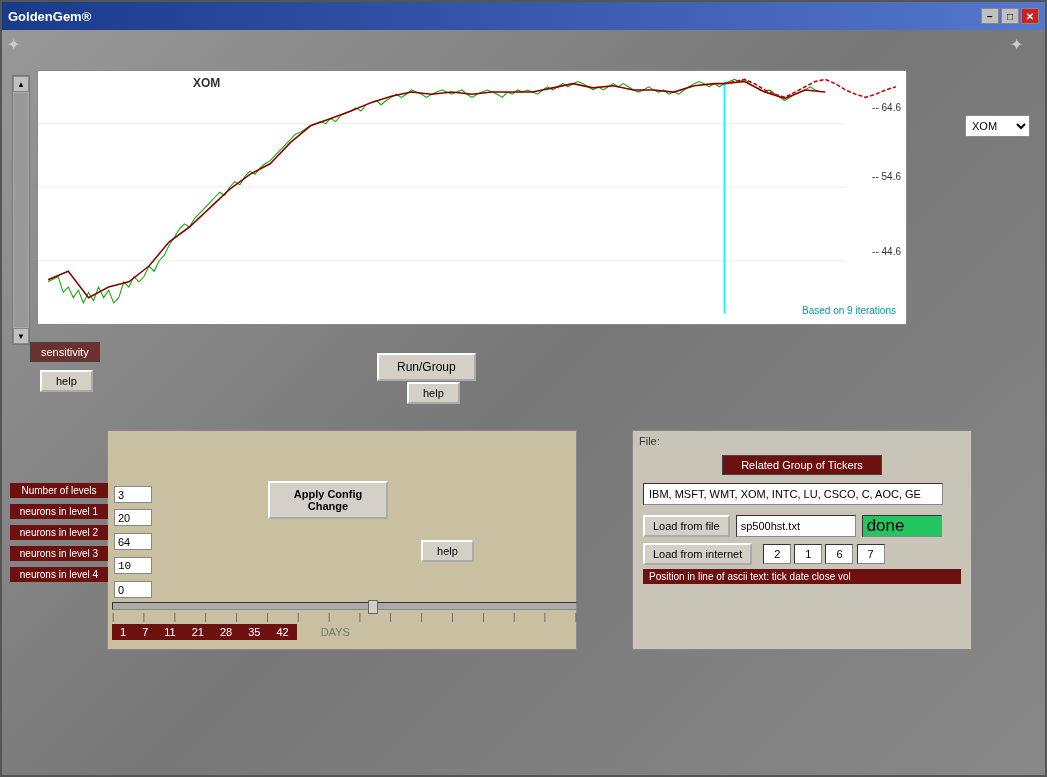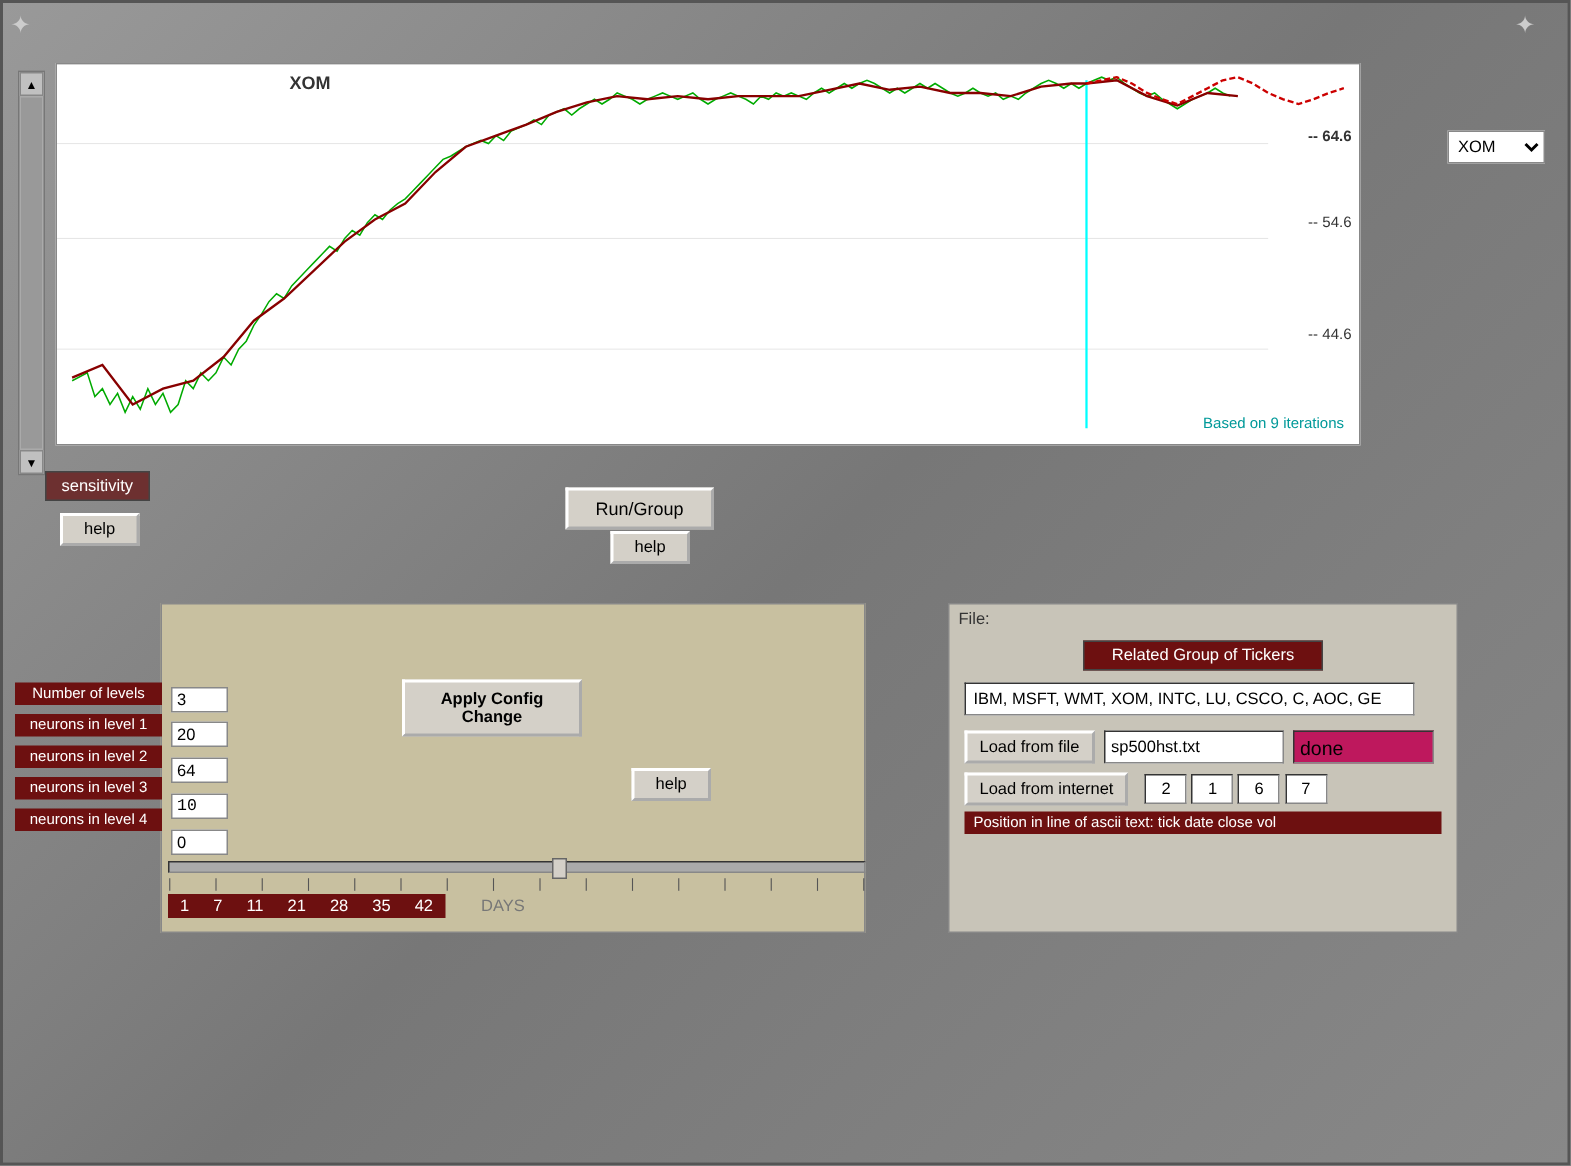--- a/index.html
+++ b/index.html
@@ -305,25 +305,25 @@
     }
     .file-input {
       background: white;
       border: 1px inset #888;
       padding: 2px 4px;
       font-size: 11px;
       width: 120px;
       height: 22px;
     }
     .done-field {
-      background: #be185d;
+      background: #22c55e;
       border: 1px inset #888;
       padding: 2px 4px;
-      font-size: 13px;
-      width: 94px;
+      font-size: 17px;
+      width: 80px;
       height: 22px;
     }
     .pos-input {
       background: white;
       border: 1px inset #888;
       width: 28px;
       height: 20px;
       font-size: 11px;
       text-align: center;
     }
@@ -363,39 +363,47 @@
       height: 20px;
       font-size: 16px;
       color: #ccc;
     }
   </style>
 </head>
 <body>
 
 <div class="window">
 
+  <div class="title-bar">
+    <span>GoldenGem®</span>
+    <div class="title-bar-buttons">
+      <div class="title-btn">−</div>
+      <div class="title-btn">□</div>
+      <div class="title-btn close">✕</div>
+    </div>
+  </div>
 
   <div class="content">
 
     <div class="corner-decor" style="top:5px;left:5px;">✦</div>
     <div class="corner-decor" style="top:5px;right:15px;">✦</div>
 
     <div class="left-scrollbar">
       <div class="scroll-btn">▲</div>
       <div class="scroll-track"></div>
       <div class="scroll-btn">▼</div>
     </div>
 
     <div class="loaded-date">Loaded until date 19-Apr-06</div>
 
     <div class="chart-container">
       <div class="chart-label">XOM</div>
 
       
-      <div class="y-label" style="top:43px;font-weight:bold;">
+      <div class="y-label" style="top:31px;">
         -- <span>64.6</span>
       </div>
       <div class="y-label" style="top:100px;">
         -- <span>54.6</span>
       </div>
       <div class="y-label" style="top:175px;">
         -- <span>44.6</span>
       </div>
 
       

